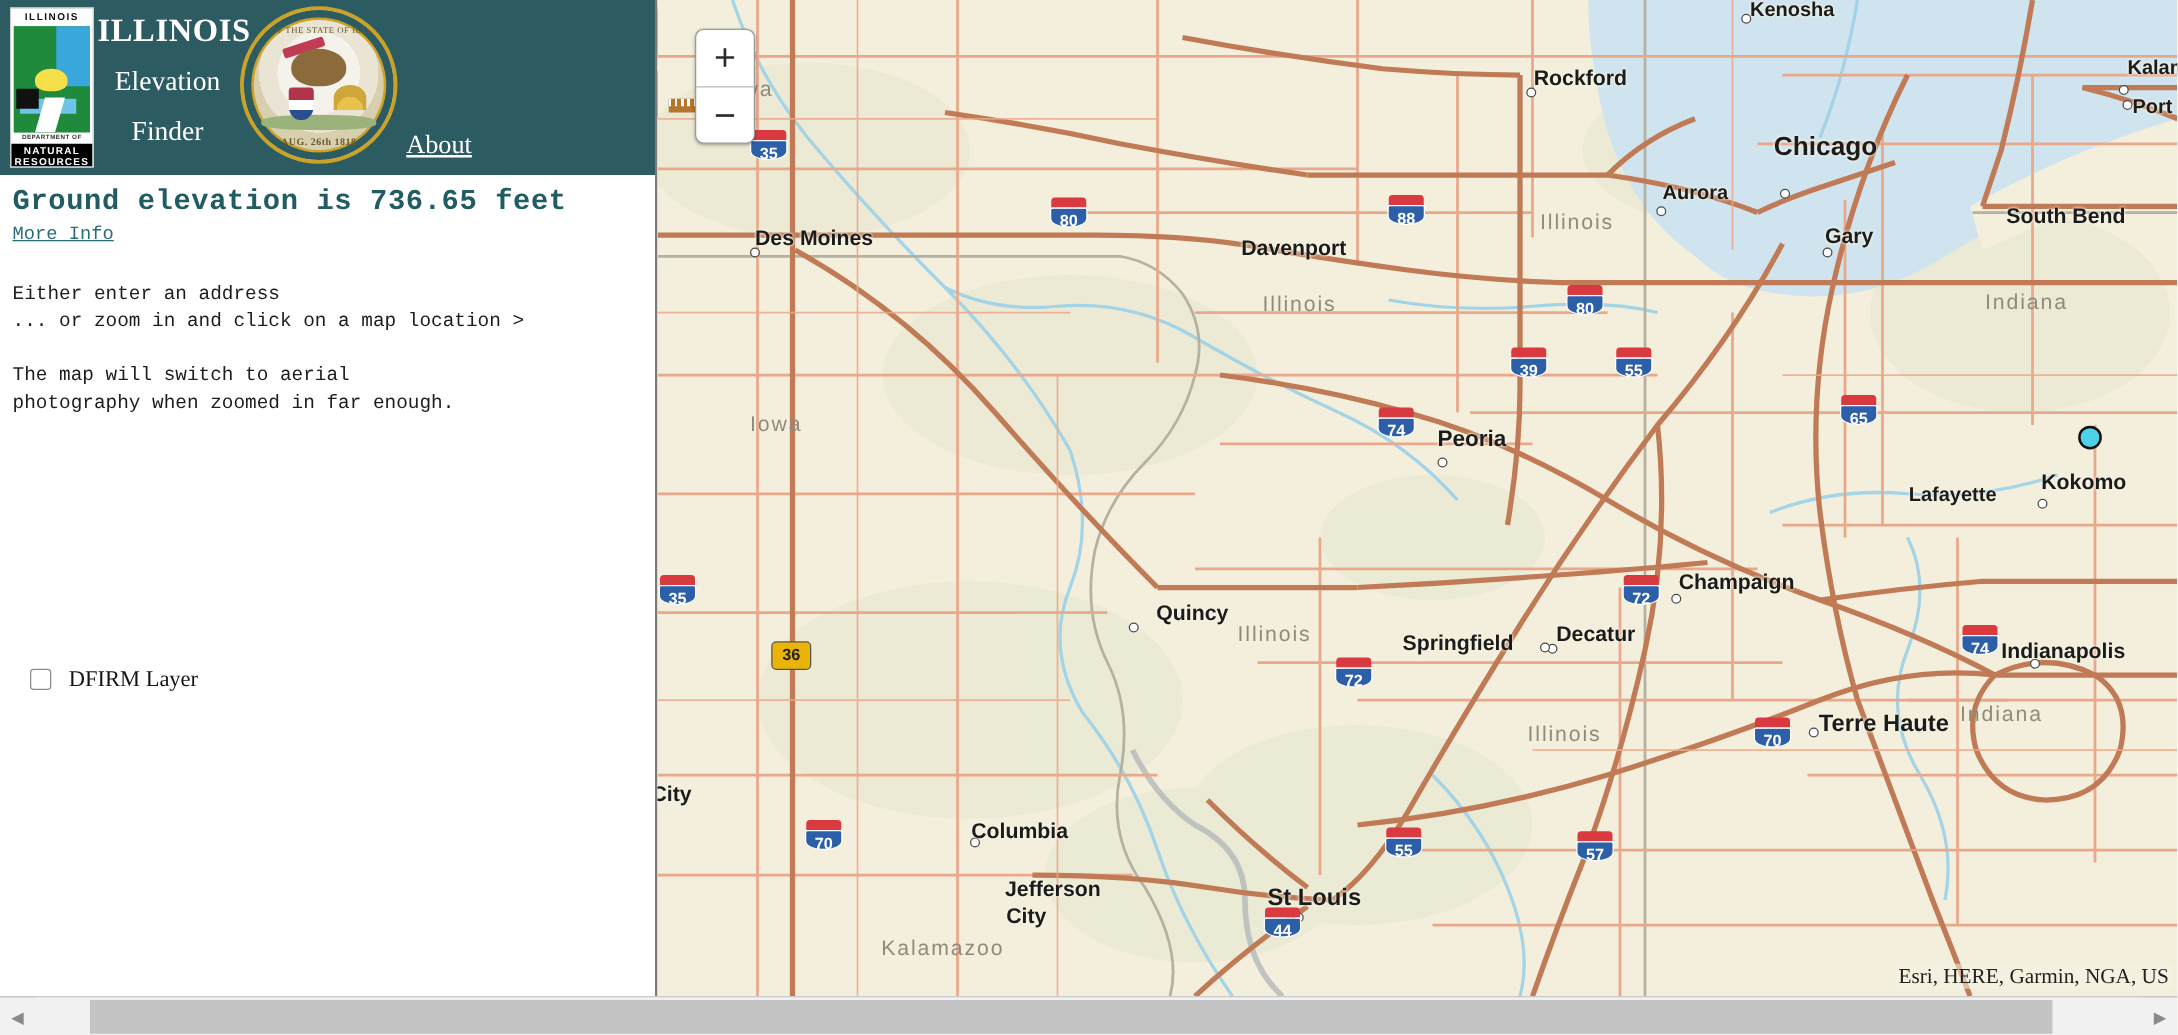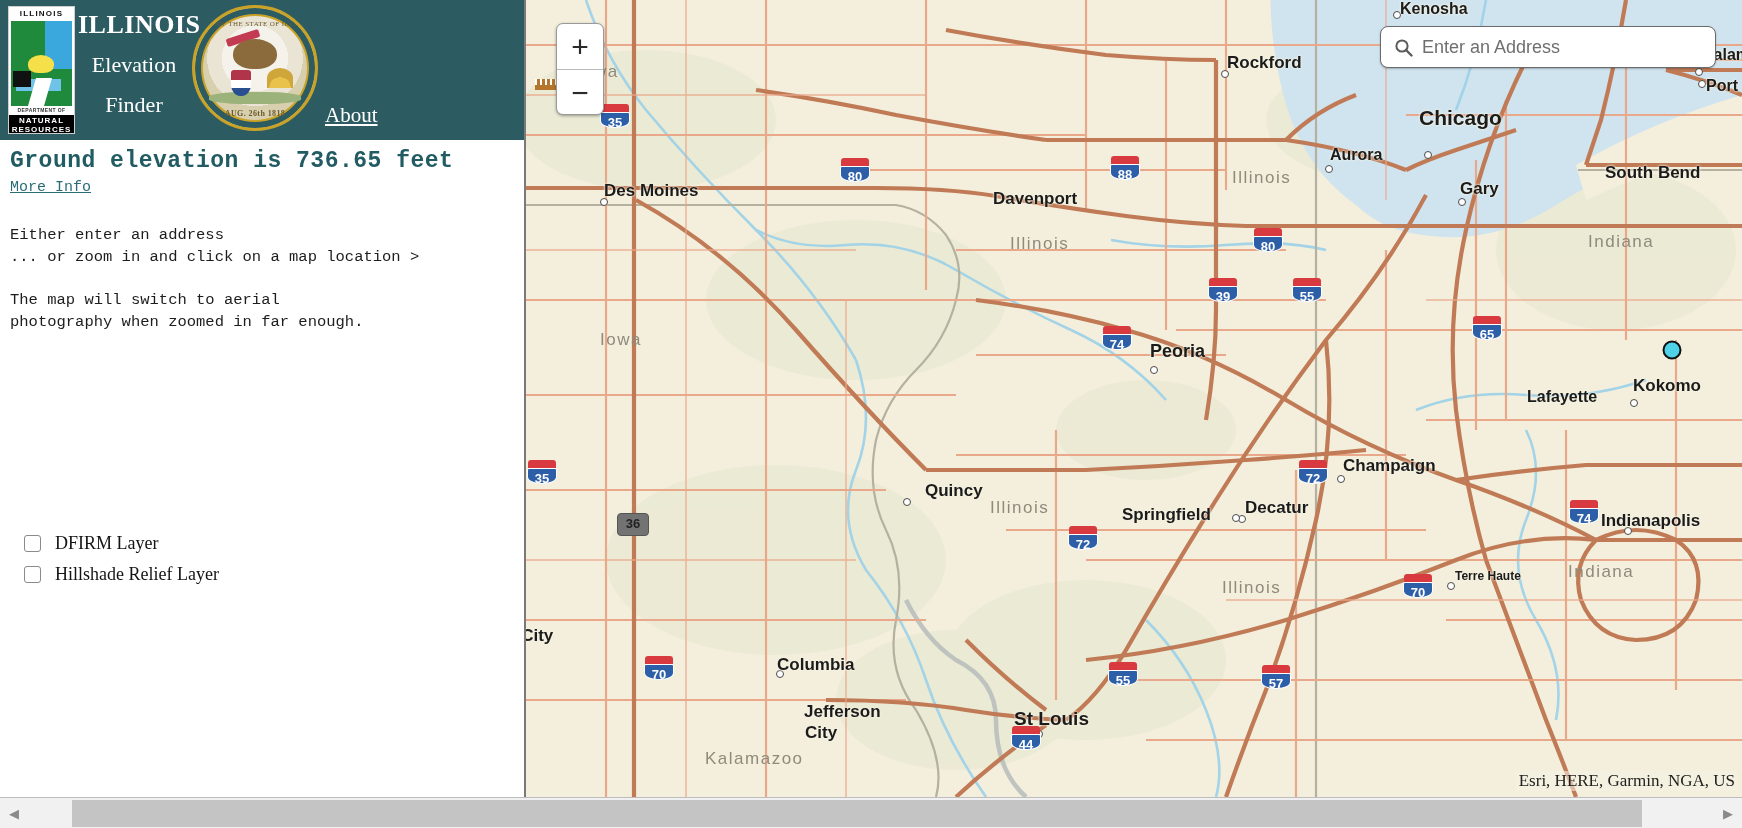--- a/index.html
+++ b/index.html
@@ -425,21 +425,21 @@
     font-family: "Liberation Sans", sans-serif;
     font-size: 13px;
     font-weight: bold;
     text-align: center;
     line-height: 19px;
     border: 1px solid #ffffff;
   }
   .ushield {
     position: absolute;
     width: 32px; height: 23px;
-    background: #737373;
+    background: #eab308;
     border: 1.5px solid #555;
     border-radius: 4px;
     color: #222;
     font-family: "Liberation Sans", sans-serif;
     font-size: 13px;
     font-weight: bold;
     text-align: center;
     line-height: 20px;
     z-index: 13;
   }
@@ -528,24 +528,20 @@
       <div class="instr" id="instr-block-1">Either enter an address
 ... or zoom in and click on a map location &gt;</div>
       <div class="instr" id="instr-block-2">The map will switch to aerial
 photography when zoomed in far enough.</div>
     </div>
 
     <div id="layer-toggles">
         <div class="layer-row">
           <div class="cb"></div>
           <div class="cb-label">DFIRM Layer</div>
-        </div>
-        <div class="layer-row">
-          <div class="cb"></div>
-          <div class="cb-label">Hillshade Relief Layer</div>
         </div>
       </div>
   </div>
 
   <div id="map">
 
     <svg id="map-canvas" viewBox="0 0 1216 797" preserveAspectRatio="none">
       <rect x="0" y="0" width="1216" height="797" fill="#f3efdc"></rect>
 
       <g opacity="0.55" fill="#e6e6cf">
@@ -705,27 +701,20 @@
       <svg width="30" height="26" viewBox="0 0 30 26">
         <path d="M15 2 L28 13 H24 V24 H18 V17 H12 V24 H6 V13 H2 Z" fill="#ffffff"></path>
       </svg>
     </div>
 
     <div id="extent-ctl">
       <div class="arrows">⬅➡</div>
       <div class="ruler"></div>
     </div>
 
-    <div id="search-ctl">
-      <svg class="mag" width="19" height="19" viewBox="0 0 19 19">
-        <circle cx="8" cy="8" r="5.6" fill="none" stroke="#5b5b5b" stroke-width="2"></circle>
-        <line x1="12" y1="12" x2="17.5" y2="17.5" stroke="#5b5b5b" stroke-width="2.4" stroke-linecap="round"></line>
-      </svg>
-      <input id="search-input" type="text" placeholder="Enter an Address" style="">
-    </div>
 
     <div id="loc-marker" style="left:1146px; top:350px; transform:translate(-50%,-50%);"></div>
 
     <div id="attribution">Esri, HERE, Garmin, NGA, US</div>
   <div class="city-label" style="left: 874px; top: 0px; font-size: 16px; text-align: right;">Kenosha</div>
       <div class="city-dot" style="left: 867px; top: 11px;"></div>
       <div class="city-label" style="left: 701px; top: 53px; font-size: 17px;">Rockford</div>
       <div class="city-dot" style="left: 695px; top: 70px;"></div>
       <div class="city-label" style="left: 1176px; top: 46px; font-size: 16px;">Kalamazoo</div>
       <div class="city-dot" style="left: 1169px; top: 68px;"></div>
@@ -749,21 +738,21 @@
       <div class="city-label" style="left: 817px; top: 456px; font-size: 17px;">Champaign</div>
       <div class="city-dot" style="left: 811px; top: 475px;"></div>
       <div class="city-label" style="left: 719px; top: 498px; font-size: 17px;">Decatur</div>
       <div class="city-dot" style="left: 712px; top: 515px;"></div>
       <div class="city-label" style="left: 596px; top: 505px; font-size: 17px;">Springfield</div>
       <div class="city-dot" style="left: 706px; top: 514px;"></div>
       <div class="city-label" style="left: 399px; top: 481px; font-size: 17px;">Quincy</div>
       <div class="city-dot" style="left: 377px; top: 498px;"></div>
       <div class="city-label" style="left: 1075px; top: 511px; font-size: 17px;">Indianapolis</div>
       <div class="city-dot" style="left: 1098px; top: 527px;"></div>
-      <div class="city-label" style="left: 929px; top: 569px; font-size: 12px;">Terre Haute</div>
+      <div class="city-label" style="left: 929px; top: 569px; font-size: 19px;">Terre Haute</div>
       <div class="city-dot" style="left: 921px; top: 582px;"></div>
       <div class="city-label" style="left: 251px; top: 655px; font-size: 17px;">Columbia</div>
       <div class="city-dot" style="left: 250px; top: 670px;"></div>
       <div class="city-label" style="left: 278px; top: 702px; font-size: 17px;">Jefferson</div>
       <div class="city-label" style="left: 279px; top: 723px; font-size: 17px;">City</div>
       <div class="city-label" style="left: 488px; top: 708px; font-size: 19px;">St Louis</div>
       <div class="city-dot" style="left: 509px; top: 730px;"></div>
       <div class="city-label" style="left: -19px; top: 626px; font-size: 17px;">s City</div>
       <div class="state-label" style="left: 57px; top: 62px; font-size: 17px;">owa</div>
       <div class="state-label" style="left: 706px; top: 168px; font-size: 17px;">Illinois</div>

